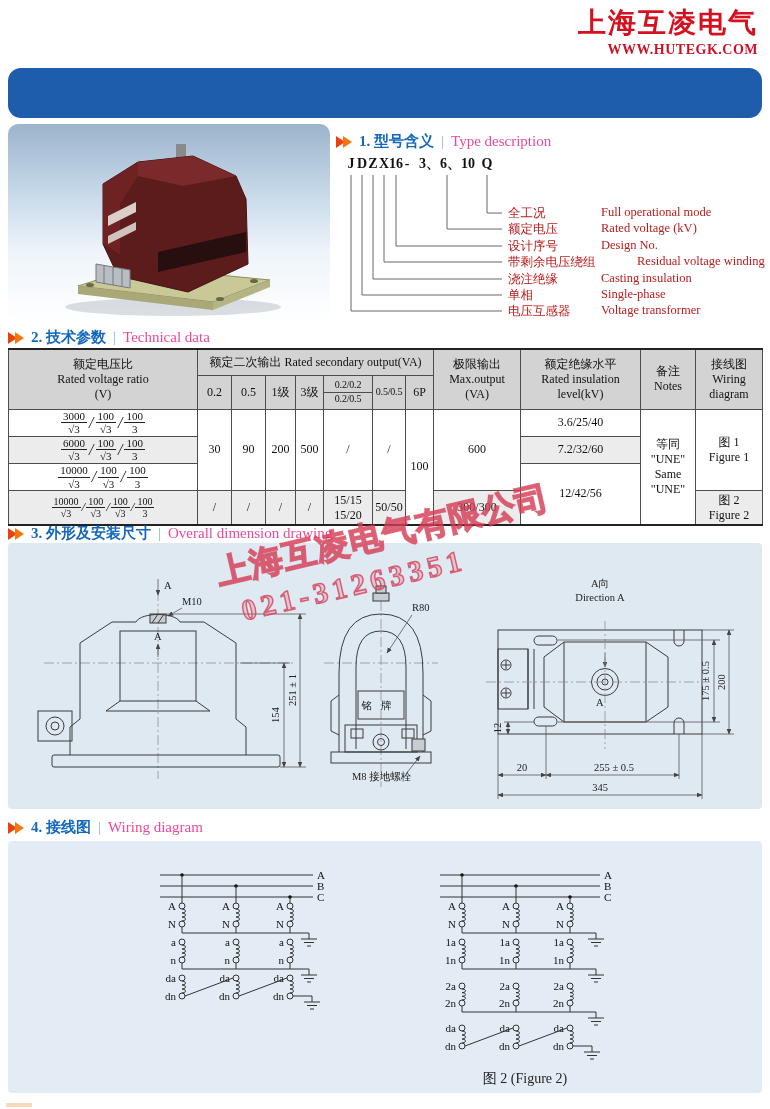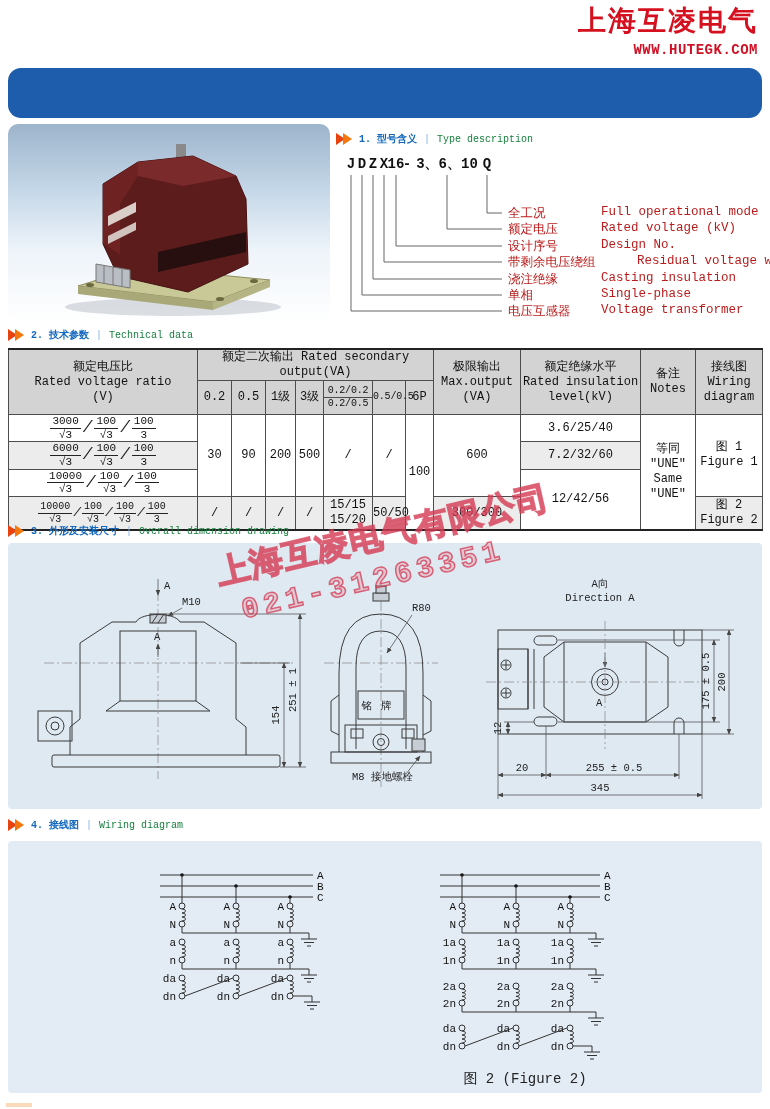--- a/index.html
+++ b/index.html
@@ -1,36 +1,36 @@
 <!DOCTYPE html>
 <html><head>
 <meta charset="utf-8">
 <style>
   html,body{margin:0;padding:0;background:#fff;}
   .page{position:relative;width:770px;height:1109px;background:#fff;overflow:hidden;
-        font-family:Liberation Mono, monospace;color:#111;}
+        font-family:Liberation Serif, serif;color:#111;}
   
   .brand{position:absolute;top:8px;right:12px;text-align:right;}
   .logo{font-size:28px;font-weight:900;color:#d5101f;letter-spacing:2px;line-height:1.1;}
   .site{font-size:14px;font-weight:700;color:#cf1126;margin-top:3px;letter-spacing:.5px;}
   
   .title-bar{position:absolute;left:8px;top:68px;width:754px;height:50px;background:#1d5dab;
              border-radius:13px;color:#fff;padding:6px 0 0 16px;box-sizing:border-box;}
   .tb1{font-size:17px;font-weight:700;letter-spacing:.3px;}
   .tb2{font-size:14px;margin-top:2px;}
   
   .photo{position:absolute;left:8px;top:124px;width:322px;height:198px;border-radius:10px;overflow:hidden;
          background:linear-gradient(180deg,#9db4cb 0%,#c3d6e7 32%,#eef4fa 64%,#ffffff 100%);}
   
-  .shead{position:absolute;display:flex;align-items:center;font-size:10px;white-space:nowrap;z-index:5;}
+  .shead{position:absolute;display:flex;align-items:center;font-size:15px;white-space:nowrap;z-index:5;}
   .chev{width:0;height:0;border-left:9px solid #e8430e;border-top:6px solid transparent;border-bottom:6px solid transparent;}
   .chev.c2{border-left-color:#f4770e;margin-left:-2px;}
   .shead .cn{color:#1368bd;font-weight:700;margin-left:7px;}
   .shead .sep{color:#85b4e2;margin:0 7px;font-weight:400;}
-  .shead .en{color:#15803d;}
+  .shead .en{color:#ec4899;}
   
   .tree{position:absolute;left:336px;top:150px;width:430px;height:182px;}
   .model-t{font-size:14px;font-weight:700;fill:#111;}
   .tree-line{stroke:#666;stroke-width:1;fill:none;}
   .tree-row{position:absolute;left:172px;display:flex;font-size:12.5px;color:#b91c1c;white-space:nowrap;}
   .tree-row .cn{width:93px;}
   
   .ttable{position:absolute;left:8px;top:348px;width:754px;border-collapse:collapse;table-layout:fixed;
           font-size:12px;text-align:center;border-top:2px solid #222;border-bottom:2px solid #222;}
   .ttable th,.ttable td{border:1px solid #4d4d4d;padding:0;line-height:1.25;font-weight:normal;}

